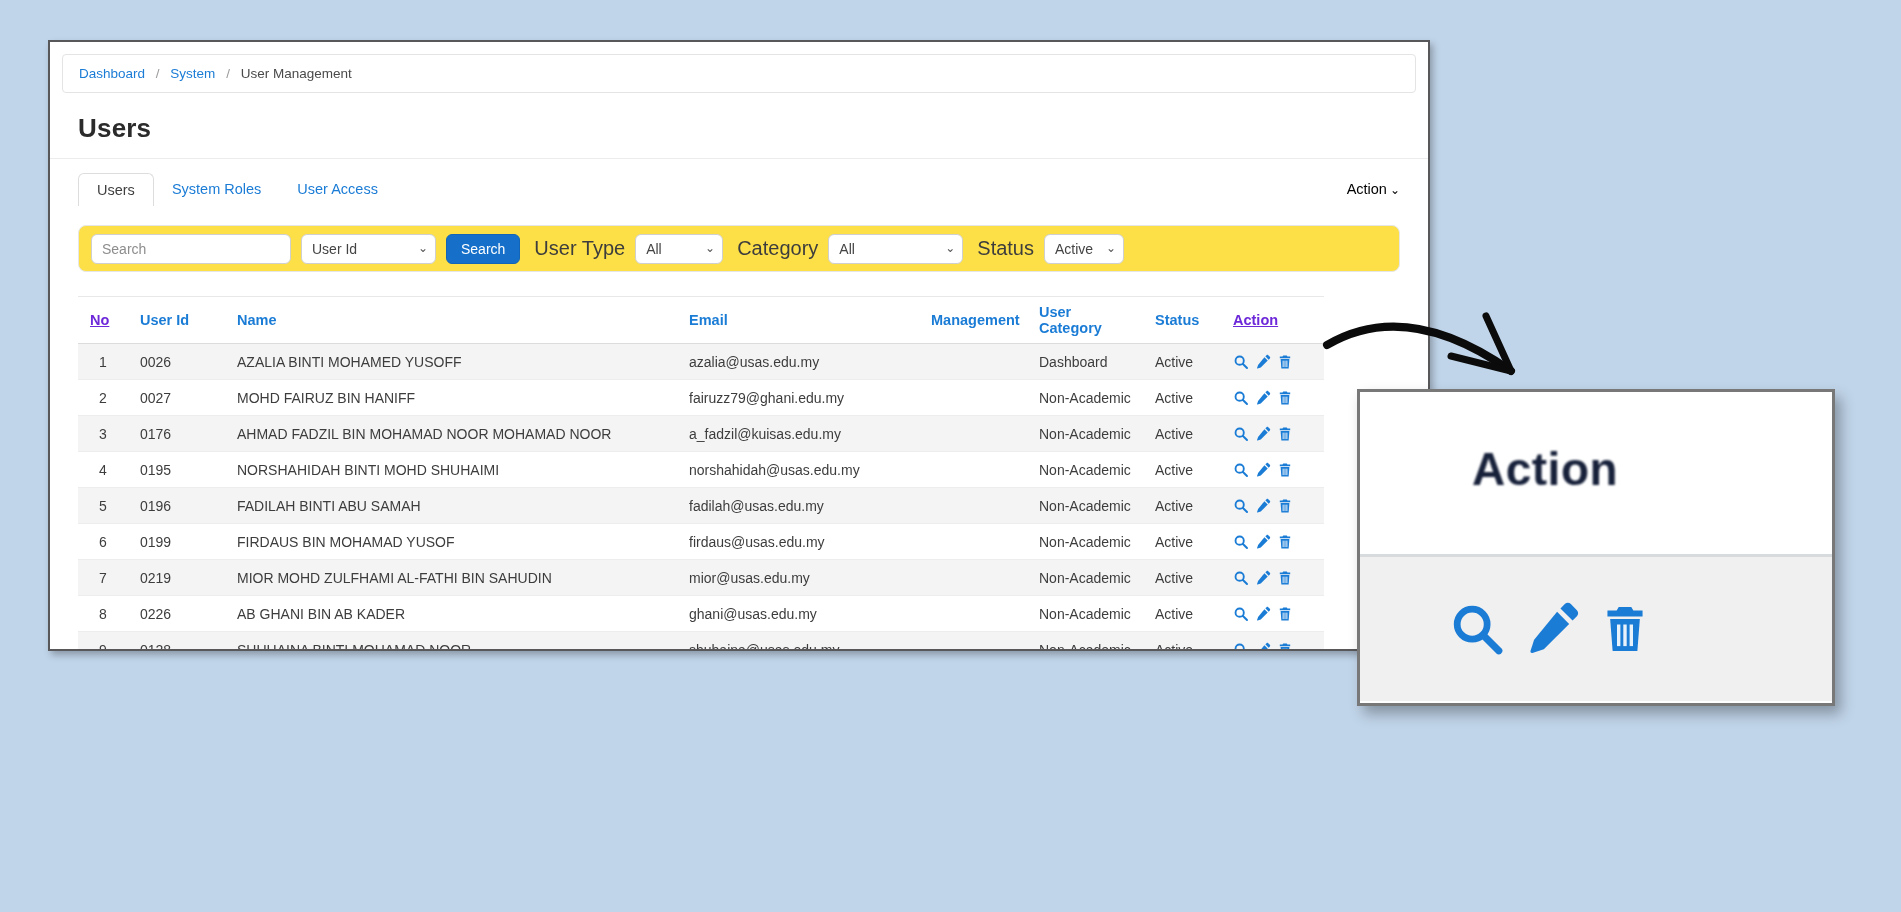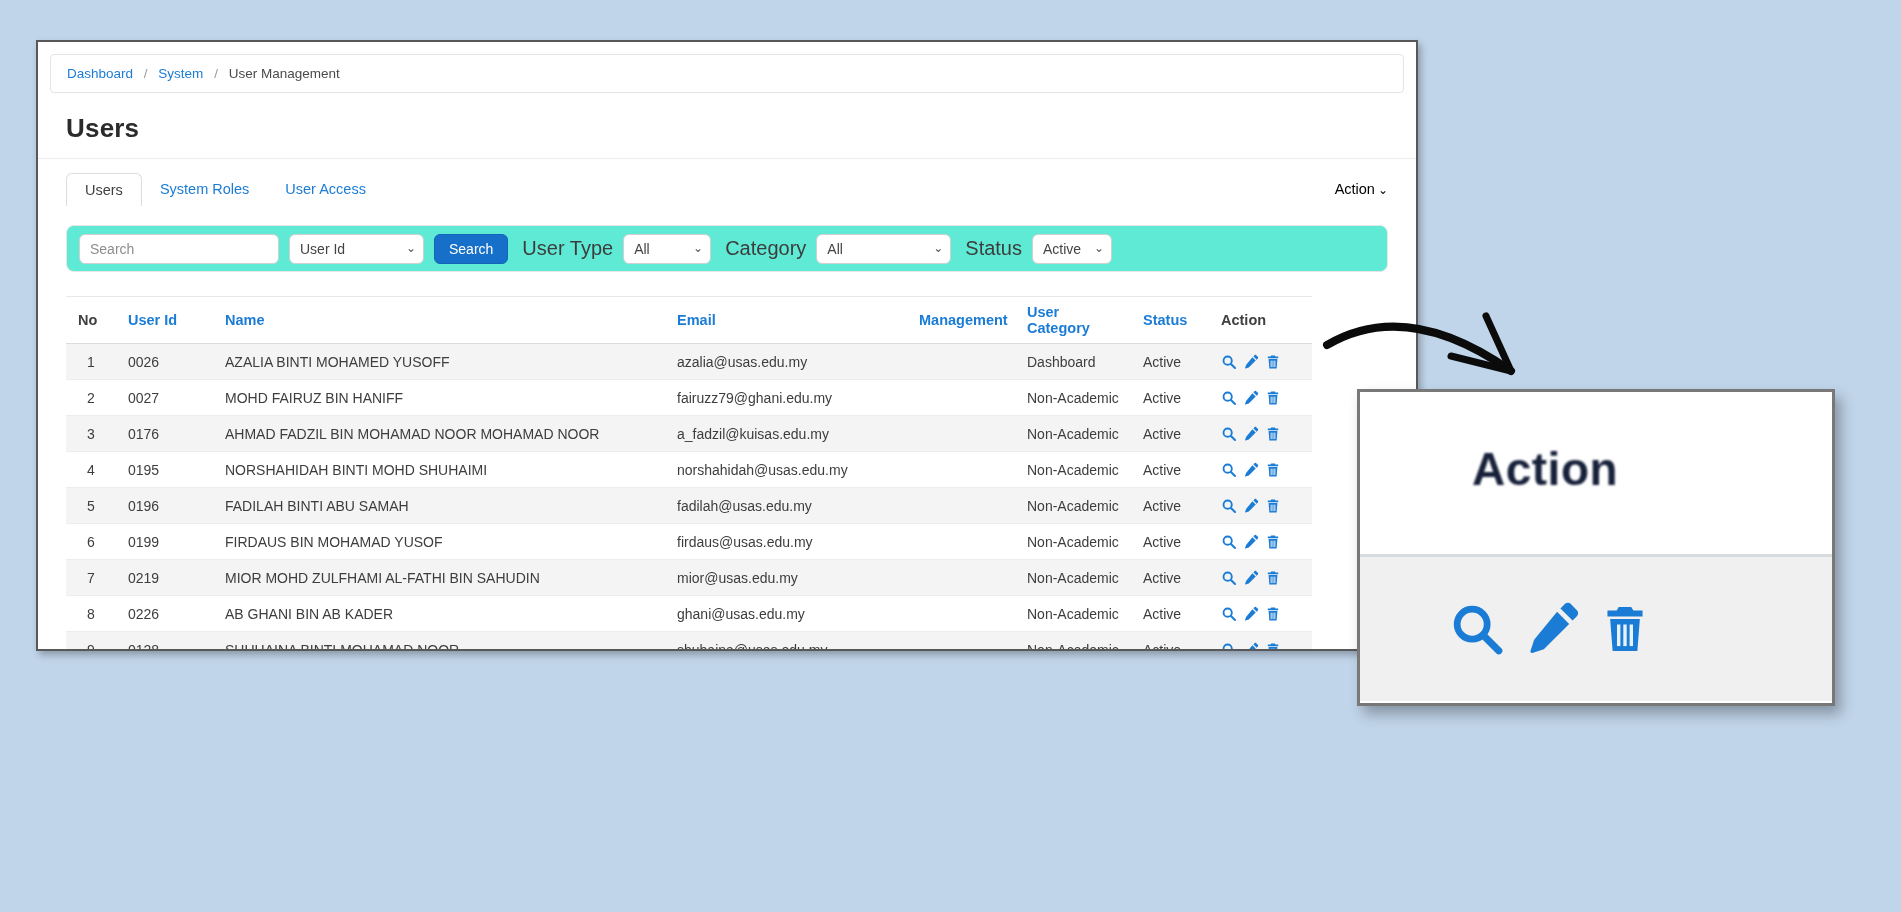--- a/index.html
+++ b/index.html
@@ -2,21 +2,21 @@
 <html><head>
 <meta charset="utf-8">
 <style>
   * { box-sizing: border-box; margin: 0; padding: 0; }
   html,body { width:1901px; height:912px; overflow:hidden; }
   body { font-family:"Liberation Sans", sans-serif; background:#c1d5ea; position:relative; }
   .stage { position:relative; width:1901px; height:912px; }
 
   
   .panel {
-    position:absolute; left:36px; top:40px; width:1382px; height:611px;
+    position:absolute; left:48px; top:40px; width:1382px; height:611px;
     background:#fff; border:2px solid #58585a;
     box-shadow:3px 4px 7px rgba(0,0,0,.28);
     z-index:10; overflow:hidden;
   }
   .breadcrumb-box {
     margin:12px; padding:11px 16px; border:1px solid #e4e4e4; border-radius:4px;
     font-size:13.5px; color:#4a4a4a; background:#fff;
   }
   .breadcrumb-box a, .crumb-link { color:#1b7cd6; text-decoration:none; cursor:pointer; }
   .crumb-sep { color:#9b9b9b; margin:0 7px; }
@@ -28,21 +28,21 @@
   .tabs-row { padding:14px 28px 0; display:flex; align-items:flex-end; position:relative; }
   .tab { font-size:14.5px; padding:8px 18px; color:#1b7cd6; cursor:pointer; }
   .tab.active {
     color:#3f3f3f; background:#fff; border:1px solid #ddd; border-bottom:none;
     border-radius:6px 6px 0 0; margin-bottom:-1px;
   }
   .tabs-action { position:absolute; right:28px; bottom:8px; color:#000000; font-size:14.5px; cursor:pointer; }
   .tabs-action .caret { font-size:12px; margin-left:3px; }
 
   .filter-bar {
-    margin:20px 28px 0; height:47px; background:#5eead4; border:1px solid #e6e6e6;
+    margin:20px 28px 0; height:47px; background:#fde047; border:1px solid #e6e6e6;
     border-radius:8px; display:flex; align-items:center; gap:10px; padding:0 12px;
   }
   .text-input {
     width:200px; height:30px; border:1px solid #cfcfcf; border-radius:6px;
     padding:0 10px; font-size:14px; color:#444; background:#fff; outline:none;
     font-family:"Liberation Sans", sans-serif;
   }
   .text-input::placeholder { color:#8d8d8d; }
   .select-wrap { position:relative; display:inline-block; }
   .select-wrap select {
@@ -62,21 +62,21 @@
   .filter-label { font-size:20px; color:#3d3d3d; margin-left:4px; }
 
   
   .table-wrap { margin:24px 28px 0; }
   table.users { border-collapse:collapse; table-layout:fixed; width:1246px; }
   table.users th {
     font-size:14.5px; font-weight:700; text-align:left; padding:7px 12px;
     border-top:1px solid #e8e8e8; border-bottom:1px solid #dcdcdc; color:#1b7cd6;
     height:32px; cursor:pointer;
   }
-  table.users th.plain { color:#404040; cursor:default; }
+  table.users th.plain { color:#6d28d9; cursor:default;text-decoration:underline; }
   table.users td {
     font-size:14px; color:#3d3d3d; padding:0 12px; height:36px;
     border-bottom:1px solid #ededed; white-space:nowrap; overflow:hidden;
   }
   table.users tr.odd td { background:#f4f4f4; }
   td.center, th.center { text-align:center; }
   .row-actions { display:flex; gap:6px; align-items:center; color:#1b7cd6; }
   .row-actions .act { display:inline-flex; cursor:pointer; }
   .row-actions svg { width:16px; height:16px; }
 

